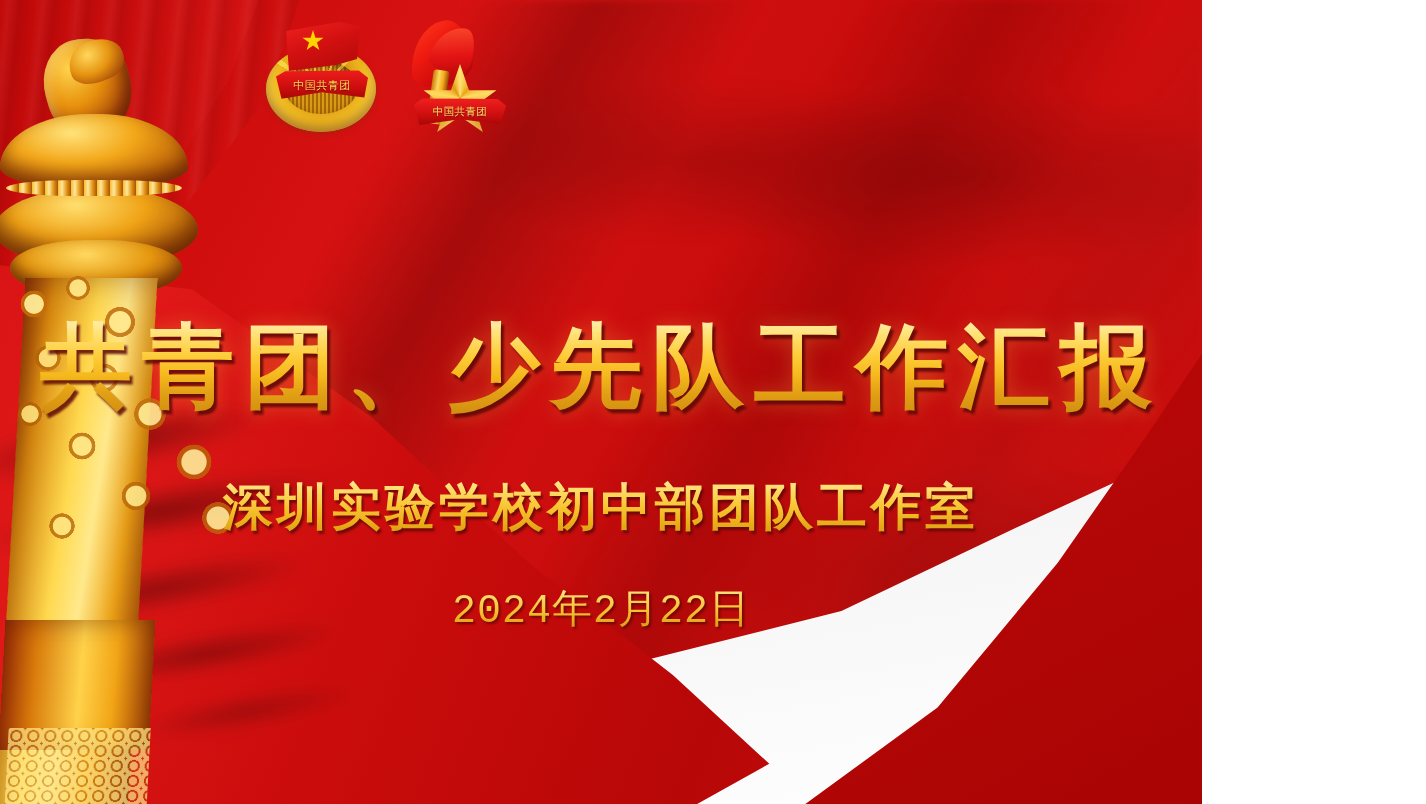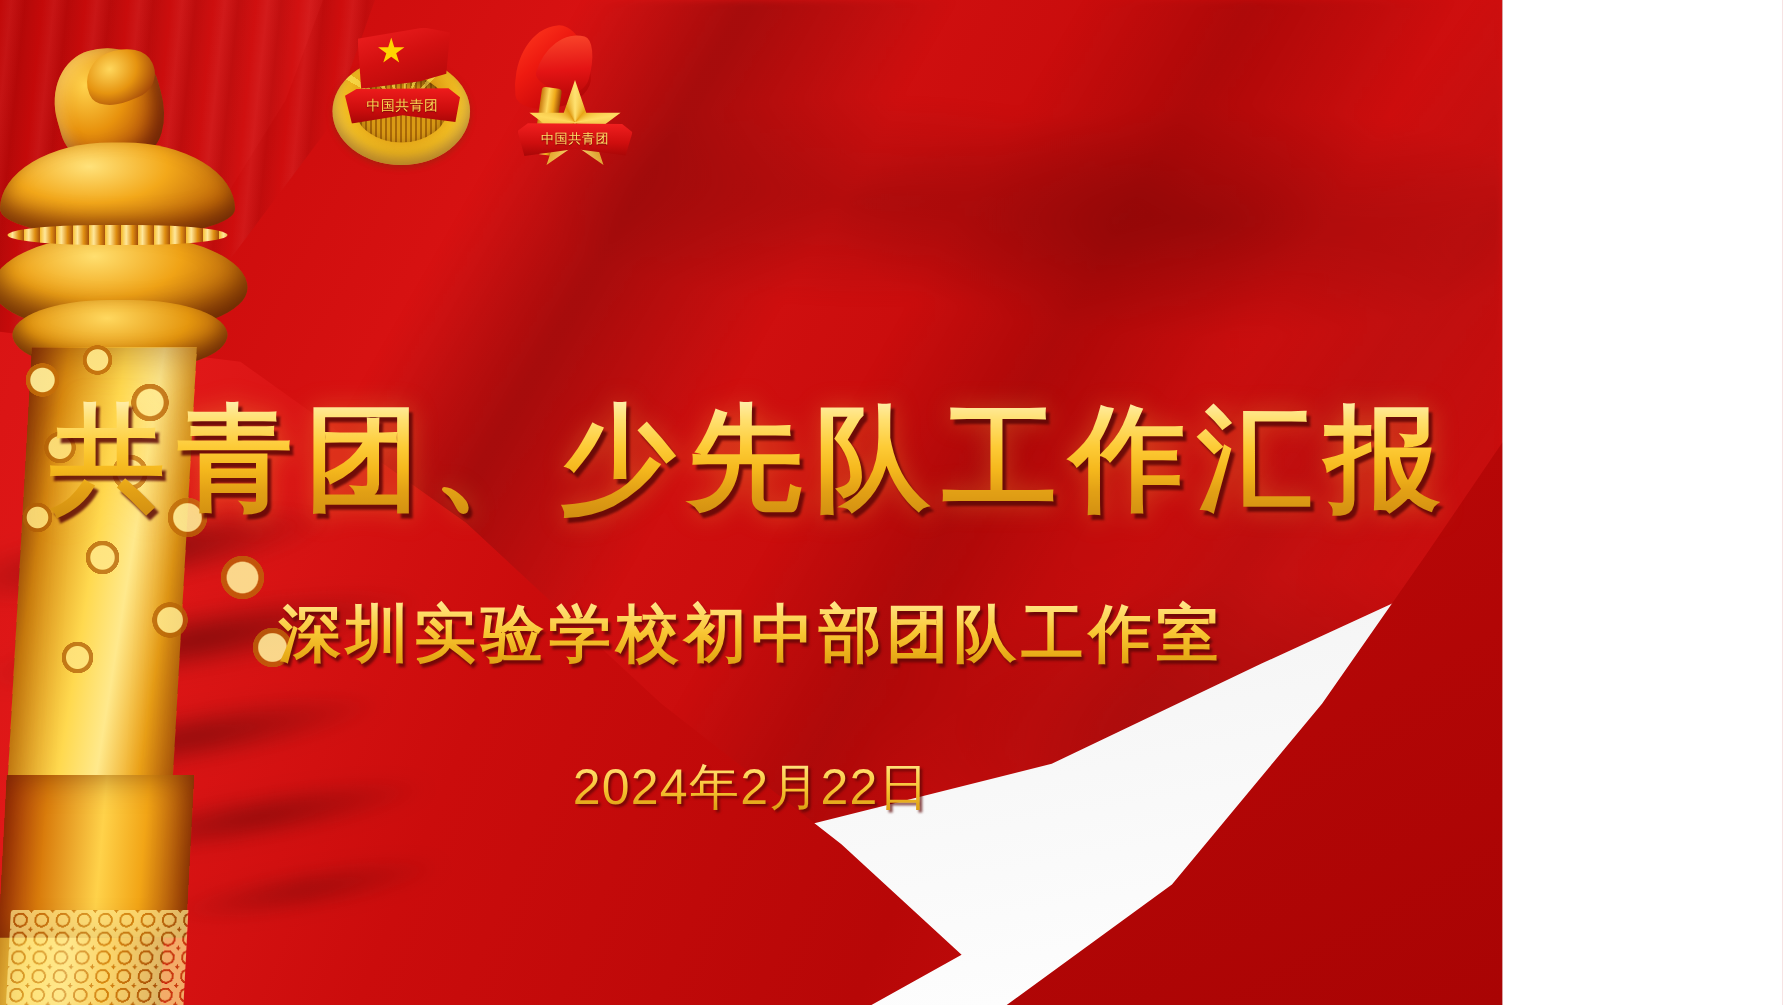--- a/index.html
+++ b/index.html
@@ -319,24 +319,24 @@
     font-family:"Liberation Serif","DejaVu Serif",serif;
     background:linear-gradient(180deg,
         #ffeeae 0%, #ffdd6c 22%, #f8c633 48%, #e9ad18 74%, #d0900f 100%);
     -webkit-background-clip:text; background-clip:text;
     color:transparent; -webkit-text-fill-color:transparent;
     filter: drop-shadow(2px 3px 1px rgba(92,6,6,.8));
     white-space:nowrap;
   }
 
   #date-line {
-    position:absolute; left:0; right:0; top:602px;
+    position:absolute; left:0; right:0; top:581px;
     font-size:40px;
     letter-spacing:1px;
-    font-family:Liberation Sans, sans-serif;
+    font-family:Liberation Mono, monospace;
     background:linear-gradient(180deg,
         #ffeeb0 0%, #ffdb68 26%, #f6c230 54%, #dfa216 80%, #c78a0d 100%);
     -webkit-background-clip:text; background-clip:text;
     color:transparent; -webkit-text-fill-color:transparent;
     filter: drop-shadow(2px 2px 1px rgba(92,6,6,.75));
     white-space:nowrap;
   }
 </style>
 </head>
 <body>

